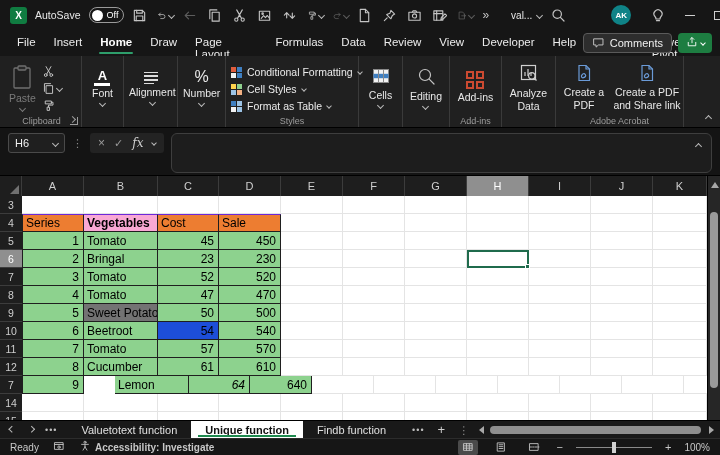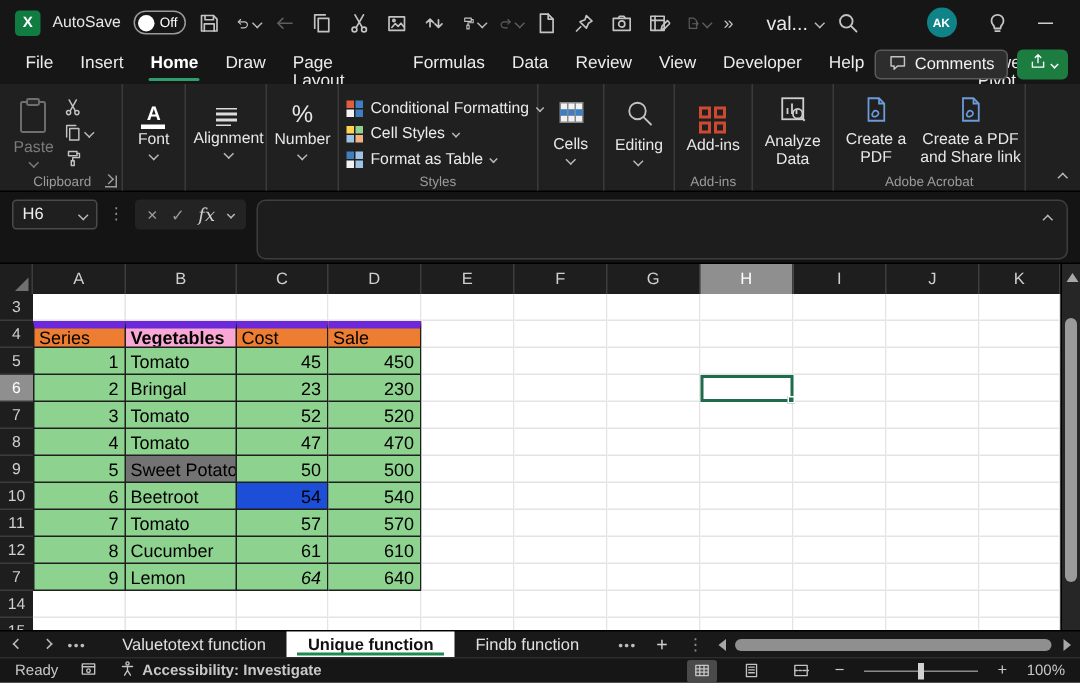--- a/index.html
+++ b/index.html
@@ -21,21 +21,21 @@
   .gicon svg *{fill:none;stroke:#c3c3c3;stroke-width:1.2;stroke-linecap:round;stroke-linejoin:round}
   .dis svg *{stroke:#5d5d5d}
   .dis .chv{border-color:#5d5d5d}
   .wht svg *{stroke:#fff}
   .chv{display:inline-block;width:5px;height:5px;border-right:1.3px solid #b9b9b9;border-bottom:1.3px solid #b9b9b9;
        transform:rotate(45deg);flex:none}
   .chv.up{transform:rotate(-135deg)}
   .chv.lft{transform:rotate(135deg)}
   .chv.rgt{transform:rotate(-45deg)}
   .ovf{color:#c3c3c3;font-size:12px}
-  .doc-title{display:flex;align-items:center;gap:5px;font-size:13px;color:#e8e8e8;margin-left:14px}
+  .doc-title{display:flex;align-items:center;gap:5px;font-size:10px;color:#e8e8e8;margin-left:14px}
   .tb-right{margin-left:auto;display:flex;align-items:center;gap:19px}
   .tb-right .gicon{width:16px;height:16px}
   .tb-right svg{width:16px;height:16px}
   .avatar{width:20px;height:20px;border-radius:50%;background:#0f8387;color:#fff;font-size:8px;font-weight:bold;
           display:flex;align-items:center;justify-content:center}
   .win-min{width:10px;height:1px;background:#cfcfcf}
   .win-max{width:9px;height:9px;border:1px solid #cfcfcf}
 
   
   .tabrow{height:26px;display:flex;align-items:stretch;padding-left:8px;background:#161616;position:relative;flex:none}
@@ -105,21 +105,21 @@
   .gch.sel{background:#8f8f8f;color:#fff}
   .gcorner{width:22px;flex:none;position:relative;border-right:1px solid #3c3c3c}
   .tri{position:absolute;right:2px;bottom:2px;width:0;height:0;border-left:9px solid transparent;border-bottom:9px solid #707070}
   .grh{width:22px;flex:none;background:#1e1e1e;color:#cfcfcf;font-size:10.5px;display:flex;align-items:center;
        justify-content:center;border-bottom:1px solid #3c3c3c}
   .grh.sel{background:#8f8f8f;color:#fff}
   .gc{border-right:1px solid #e4e4e4;border-bottom:1px solid #e4e4e4;font-size:12px;color:#000;display:flex;
       align-items:center;overflow:hidden;white-space:nowrap;flex:none;background:#fff}
   .gc.tc{border-right:1px solid #1f1f1f;border-bottom:1px solid #1f1f1f}
   .gc.tc.c0{border-left:1px solid #1f1f1f}
-  .gc.thdr{border-top:5px solid #6d28d9}
+  .gc.thdr{border-top:1px solid #6d28d9}
   .al{padding-left:3px}
   .ar{justify-content:flex-end;padding-right:4px}
   #selbox{position:absolute;border:2px solid #1F6B4C;background:transparent;pointer-events:auto}
   #selbox .handle{position:absolute;right:-3px;bottom:-3px;width:5px;height:5px;background:#1F6B4C;border:1px solid #fff}
   .vscroll{position:absolute;top:0;right:0;bottom:0;width:13px;background:#262626;border-left:1px solid #000}
   .vs-up{position:absolute;top:6px;left:3px;width:0;height:0;border-left:4px solid transparent;
          border-right:4px solid transparent;border-bottom:6px solid #a8a8a8}
   .vs-thumb{position:absolute;top:36px;left:2px;width:8px;height:176px;background:#9a9a9a;border-radius:4px}
 
   
@@ -672,21 +672,21 @@
         <div class="gc" style="width: 62px;"></div>
         <div class="gc" style="width: 62px;"></div>
         <div class="gc" style="width: 62px;"></div>
         <div class="gc" style="width: 62px;"></div>
         <div class="gc" style="width: 62px;"></div>
         <div class="gc" style="width: 54px;"></div>
       </div>
       <div class="grow">
         <div class="grh">7</div>
         <div class="gc tc c0 ar" style="width: 62px; background: rgb(141, 210, 142);">9</div>
-        <div class="gc tc al" style="width: 74px; background: rgb(141, 210, 142);">Lemon</div>
+        <div class="gc tc al" style="width: 74px; background: rgb(141, 210, 142); margin-left: 31px;">Lemon</div>
         <div class="gc tc ar" style="width: 61px; background: rgb(141, 210, 142); font-style: italic;">64</div>
         <div class="gc tc ar" style="width: 62px; background: rgb(141, 210, 142);">640</div>
         <div class="gc" style="width: 62px;"></div>
         <div class="gc" style="width: 62px;"></div>
         <div class="gc" style="width: 62px;"></div>
         <div class="gc" style="width: 62px;"></div>
         <div class="gc" style="width: 62px;"></div>
         <div class="gc" style="width: 62px;"></div>
         <div class="gc" style="width: 54px;"></div>
       </div>

